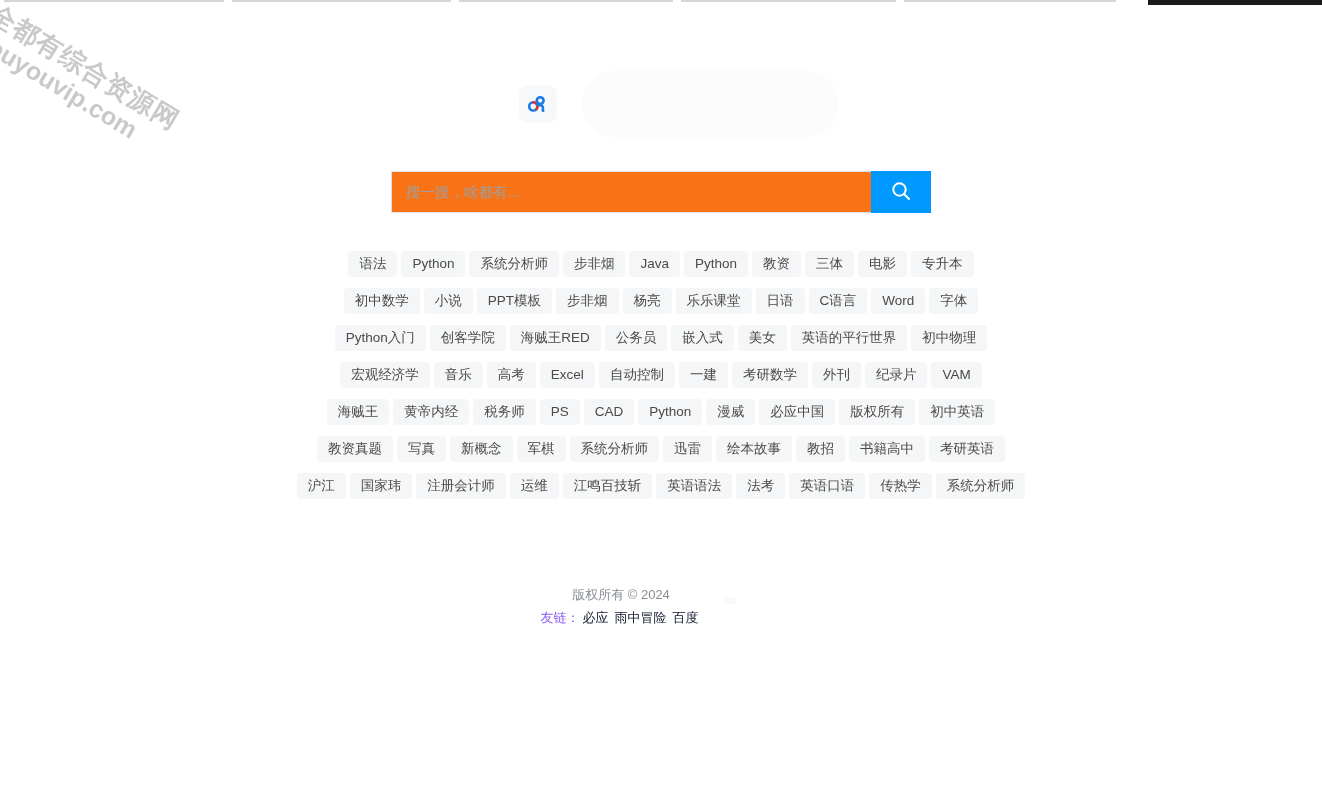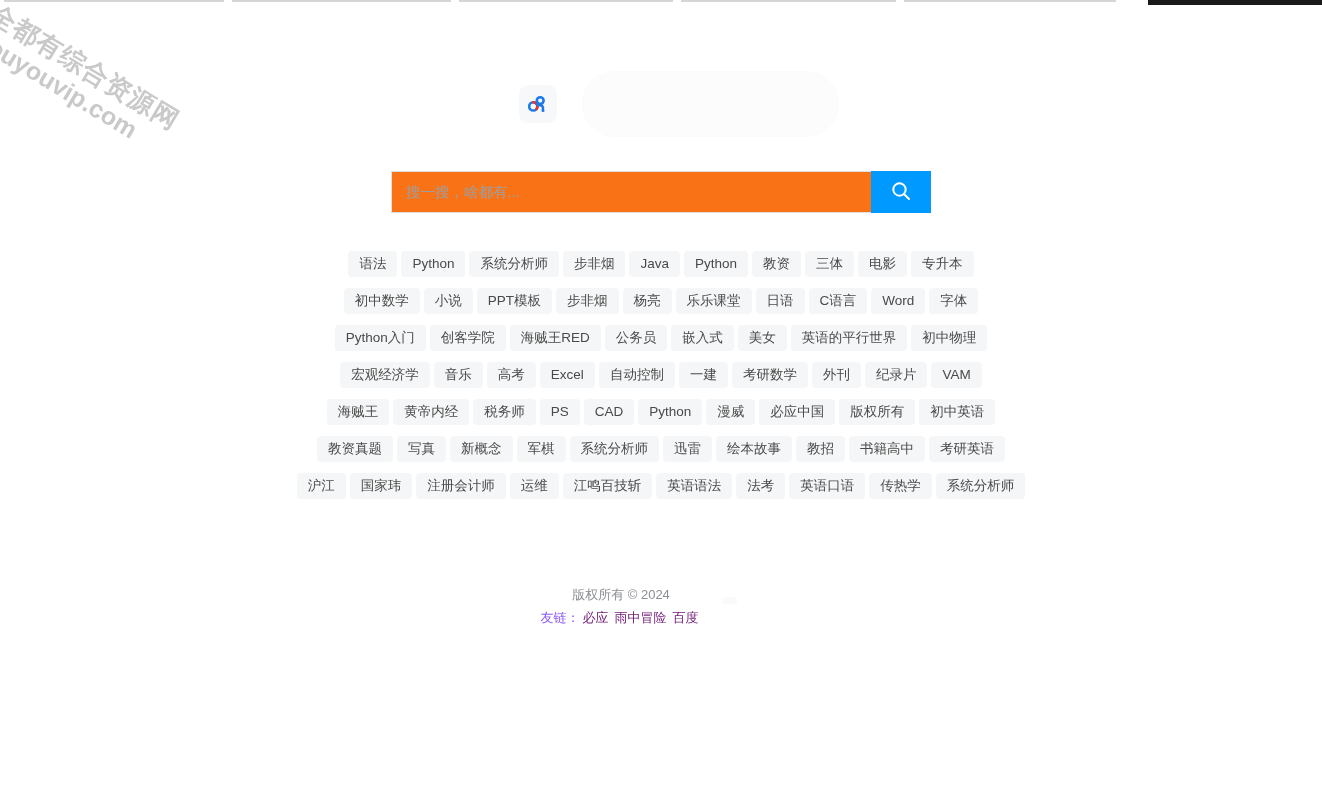--- a/index.html
+++ b/index.html
@@ -178,21 +178,21 @@
     left: 0;
     top: 583px;
     width: 1242px;
     text-align: center;
     color: #8a8f94;
     font-size: 13px;
     line-height: 23px;
   }
   #footer .flink-label { color: #8b5cf6; }
   #footer a.flink {
-    color: #701a75;
+    color: #0f172a;
     text-decoration: none;
     margin: 0 3px;
   }
   .ghost-dot {
     position: absolute;
     left: 723px;
     top: 597px;
     width: 14px;
     height: 7px;
     background: #fafafa;

